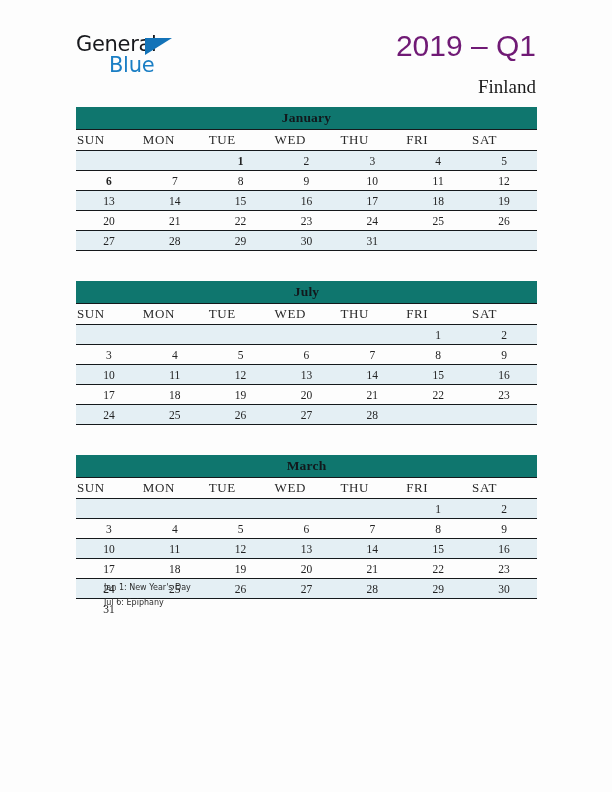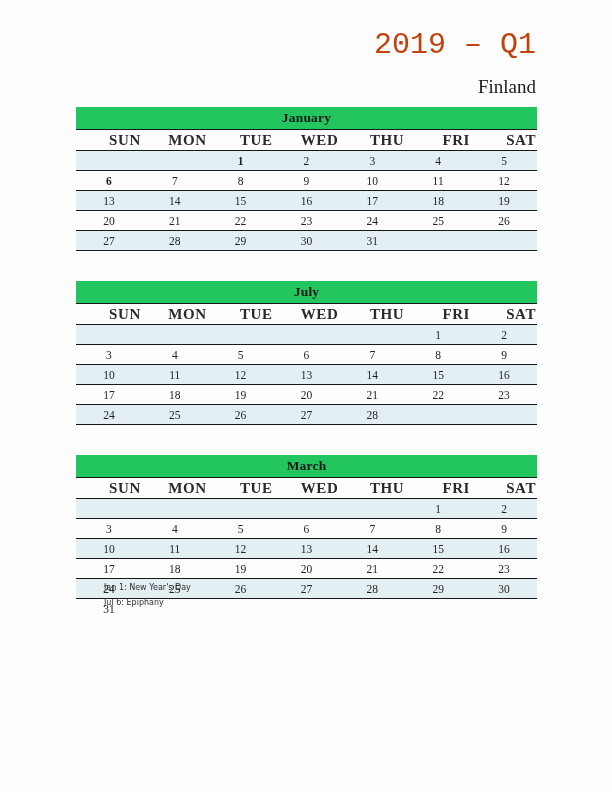--- a/index.html
+++ b/index.html
@@ -61,23 +61,23 @@
     line-height: 1;
   }
 
   .title-block {
     position: absolute;
     right: 0;
     top: -4px;
     text-align: right;
   }
   .title-main {
-    font-family: Liberation Mono, monospace;
+    font-family: Liberation Sans, sans-serif;
     font-size: 30px;
-    color: #c2410c;
+    color: #701a75;
     line-height: 1.05;
     white-space: nowrap;
     margin-left: 35px;
   }
   .title-sub {
     font-family: "Liberation Serif", serif;
     font-size: 19px;
     color: #1a1a1a;
     line-height: 1.35;
     margin-top: 12px;
@@ -91,44 +91,44 @@
     top: 107px;
     width: 461px;
   }
   .month {
     width: 100%;
     margin-bottom: 30px;
   }
   .month:last-child { margin-bottom: 1px; }
 
   .month-title {
-    background: #22c55e;
+    background: #0f766e;
     text-align: center;
     font-family: "Liberation Serif", serif;
     font-weight: bold;
     font-size: 13.5px;
     color: #12181c;
     height: 22px;
     line-height: 22px;
     letter-spacing: 0.2px;
   }
 
   table.cal {
     width: 100%;
     border-collapse: collapse;
     table-layout: fixed;
   }
   table.cal th {
     font-family: "Liberation Serif", serif;
-    font-weight: bold;
-    font-size: 15px;
+    font-weight: normal;
+    font-size: 13px;
     letter-spacing: 0.6px;
     color: #2a2a2a;
     height: 18px;
-    text-align: right;
+    text-align: left;
     border-top: 1.3px solid #15191c;
     border-bottom: 1.3px solid #15191c;
     vertical-align: middle;
   }
   table.cal td {
     font-family: "Liberation Serif", serif;
     font-size: 11.5px;
     color: #232323;
     height: 17px;
     text-align: center;
@@ -157,20 +157,25 @@
     color: #2c2c2c;
     line-height: 1.85;
   }
   .note-line { white-space: nowrap; padding-left: 28px; }
 </style>
 </head>
 <body>
 
 <div class="page-header">
 
+  <div class="logo">
+    <span class="logo-general">General</span>
+    <span class="logo-triangle"></span>
+    <span class="logo-blue">Blue</span>
+  </div>
 
   <div class="title-block">
     <div class="title-main">2019 – Q1</div>
     <div class="title-sub">Finland</div>
   </div>
 
 </div>
 
 <div class="months" id="months-container">
     <div class="month">

